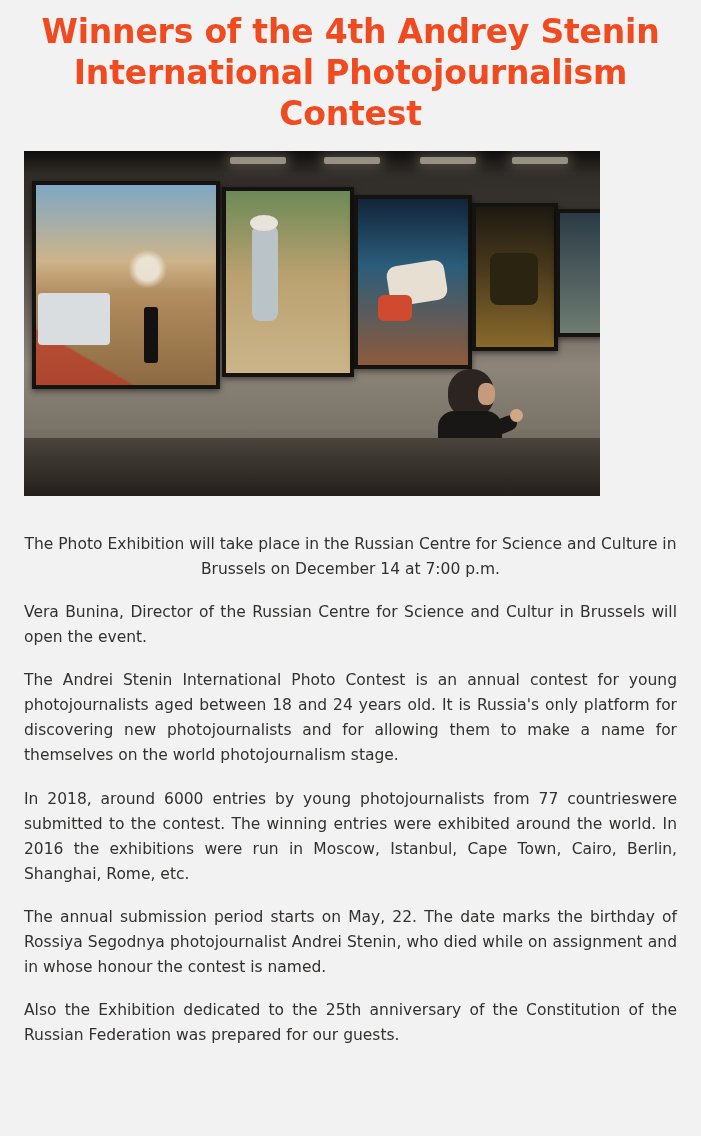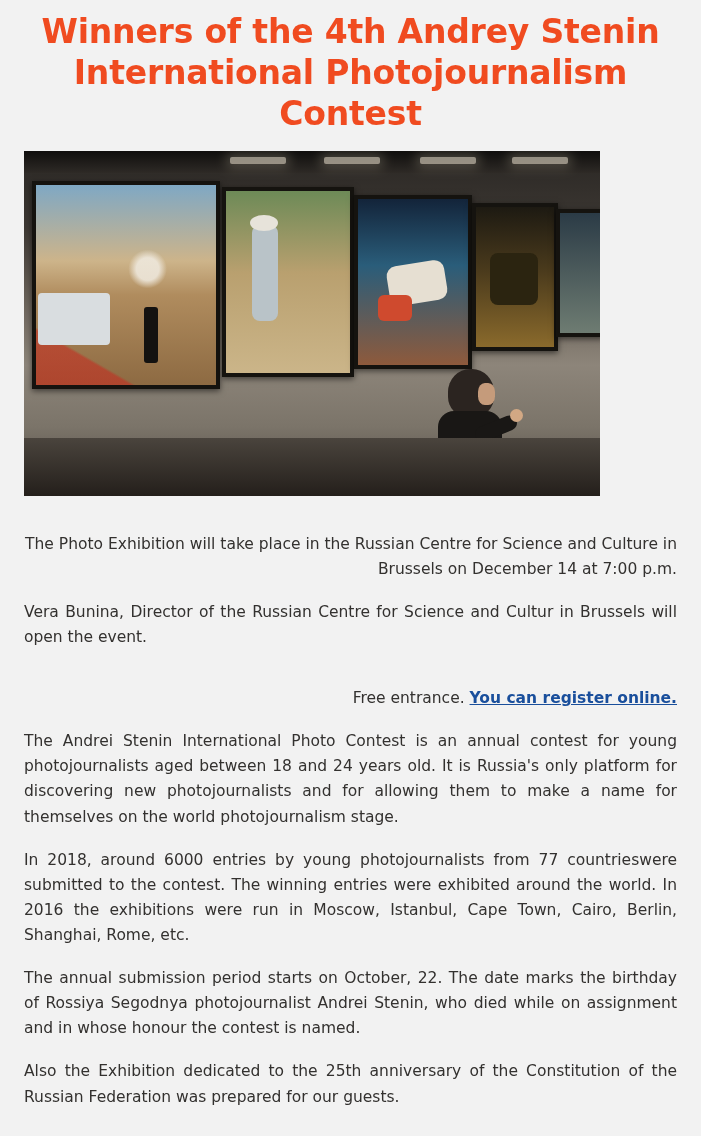--- a/index.html
+++ b/index.html
@@ -88,21 +88,21 @@
     background:#d2a884; border-radius:50%;
   }
   p.body-text {
     font-family: "DejaVu Sans", sans-serif;
     font-size: 15.5px;
     line-height: 1.62;
     color: #33312f;
     margin: 0 0 18px 0;
     text-align: justify;
   }
-  p.body-text.nojust { text-align: right; margin-top: 36px; }
+  p.body-text.nojust { text-align: center; margin-top: 36px; }
   a.inline-link {
     color: #1a4f9c;
     font-weight: 700;
     text-decoration: underline;
   }
 </style>
 </head>
 <body>
 
 <div class="page">
@@ -156,20 +156,19 @@
       <div class="arm"></div>
       <div class="hand"></div>
 
     </div>
     <div class="floor"></div>
   </div>
 
   <p class="body-text nojust">The Photo Exhibition will take place in the Russian Centre for Science and Culture in Brussels on December 14 at 7:00 p.m.</p>
   <p class="body-text">Vera Bunina, Director of the Russian Centre for Science and Cultur in Brussels will open the event.</p>
 
-  <p class="body-text nojust"><span>Free entrance. </span><a class="inline-link" href="#">You can register online.</a></p>
 
   <p class="body-text">The Andrei Stenin International Photo Contest is an annual contest for young photojournalists aged between 18 and 24 years old. It is Russia's only platform for discovering new photojournalists and for allowing them to make a name for themselves on the world photojournalism stage.</p>
   <p class="body-text">In 2018, around 6000 entries by young photojournalists from 77 countrieswere submitted to the contest. The winning entries were exhibited around the world. In 2016 the exhibitions were run in Moscow, Istanbul, Cape Town, Cairo, Berlin, Shanghai, Rome, etc.</p>
-  <p class="body-text">The annual submission period starts on October, 22. The date marks the birthday of Rossiya Segodnya photojournalist Andrei Stenin, who died while on assignment and in whose honour the contest is named.</p>
+  <p class="body-text">The annual submission period starts on May, 22. The date marks the birthday of Rossiya Segodnya photojournalist Andrei Stenin, who died while on assignment and in whose honour the contest is named.</p>
   <p class="body-text">Also the Exhibition dedicated to the 25th anniversary of the Constitution of the Russian Federation was prepared for our guests.</p>
 
 </div>
 
 </body></html>

